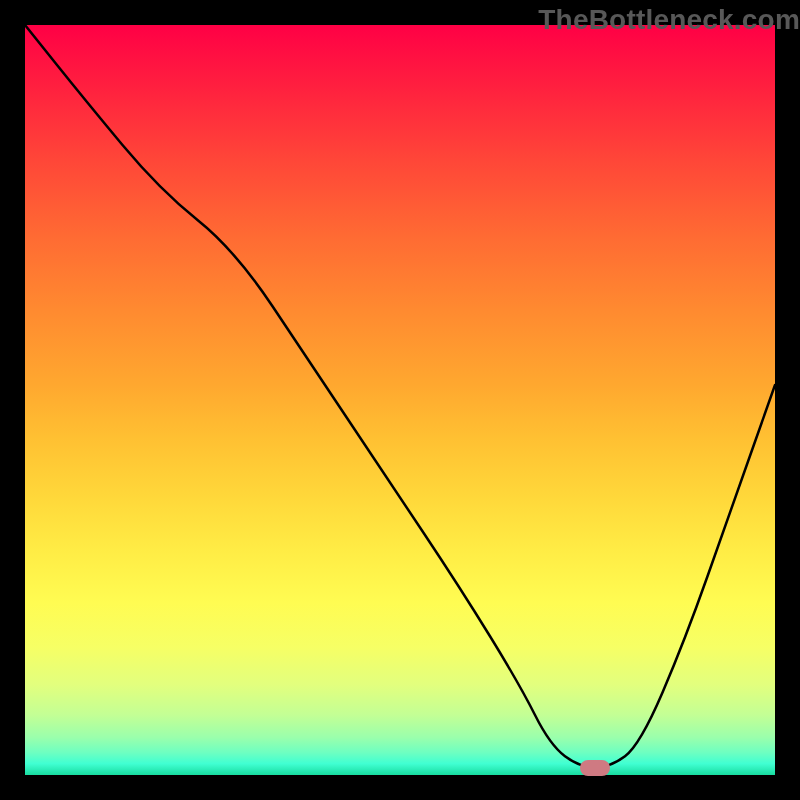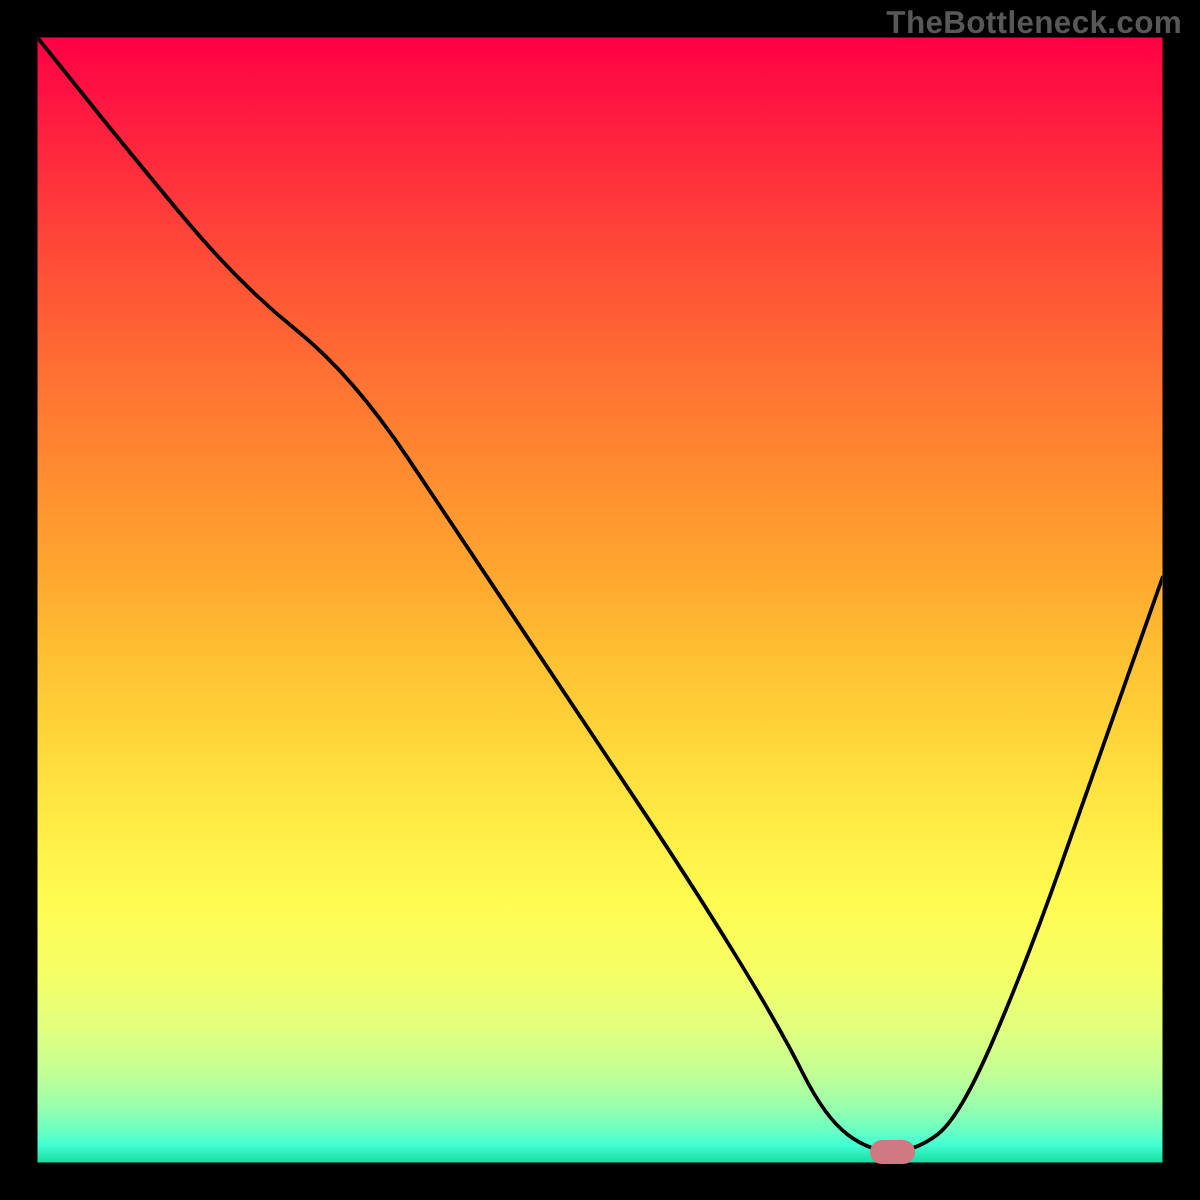--- a/index.html
+++ b/index.html
@@ -37,23 +37,23 @@
       #c3ff95 92%,
       #9affac 95%,
       #6effc1 97%,
       #40ffd2 98.5%,
       #18dca0 100%
     );
   }
   .watermark {
     position: absolute;
     top: 4px;
-    right: 12px;
+    right: 0;
     font-family: Arial, Helvetica, sans-serif;
-    font-size: 21px;
+    font-size: 28px;
     font-weight: 600;
     color: #585858;
     letter-spacing: 0.2px;
     z-index: 5;
   }
   svg.curve {
     position: absolute;
     left: 0;
     top: 0;
     width: 750px;

